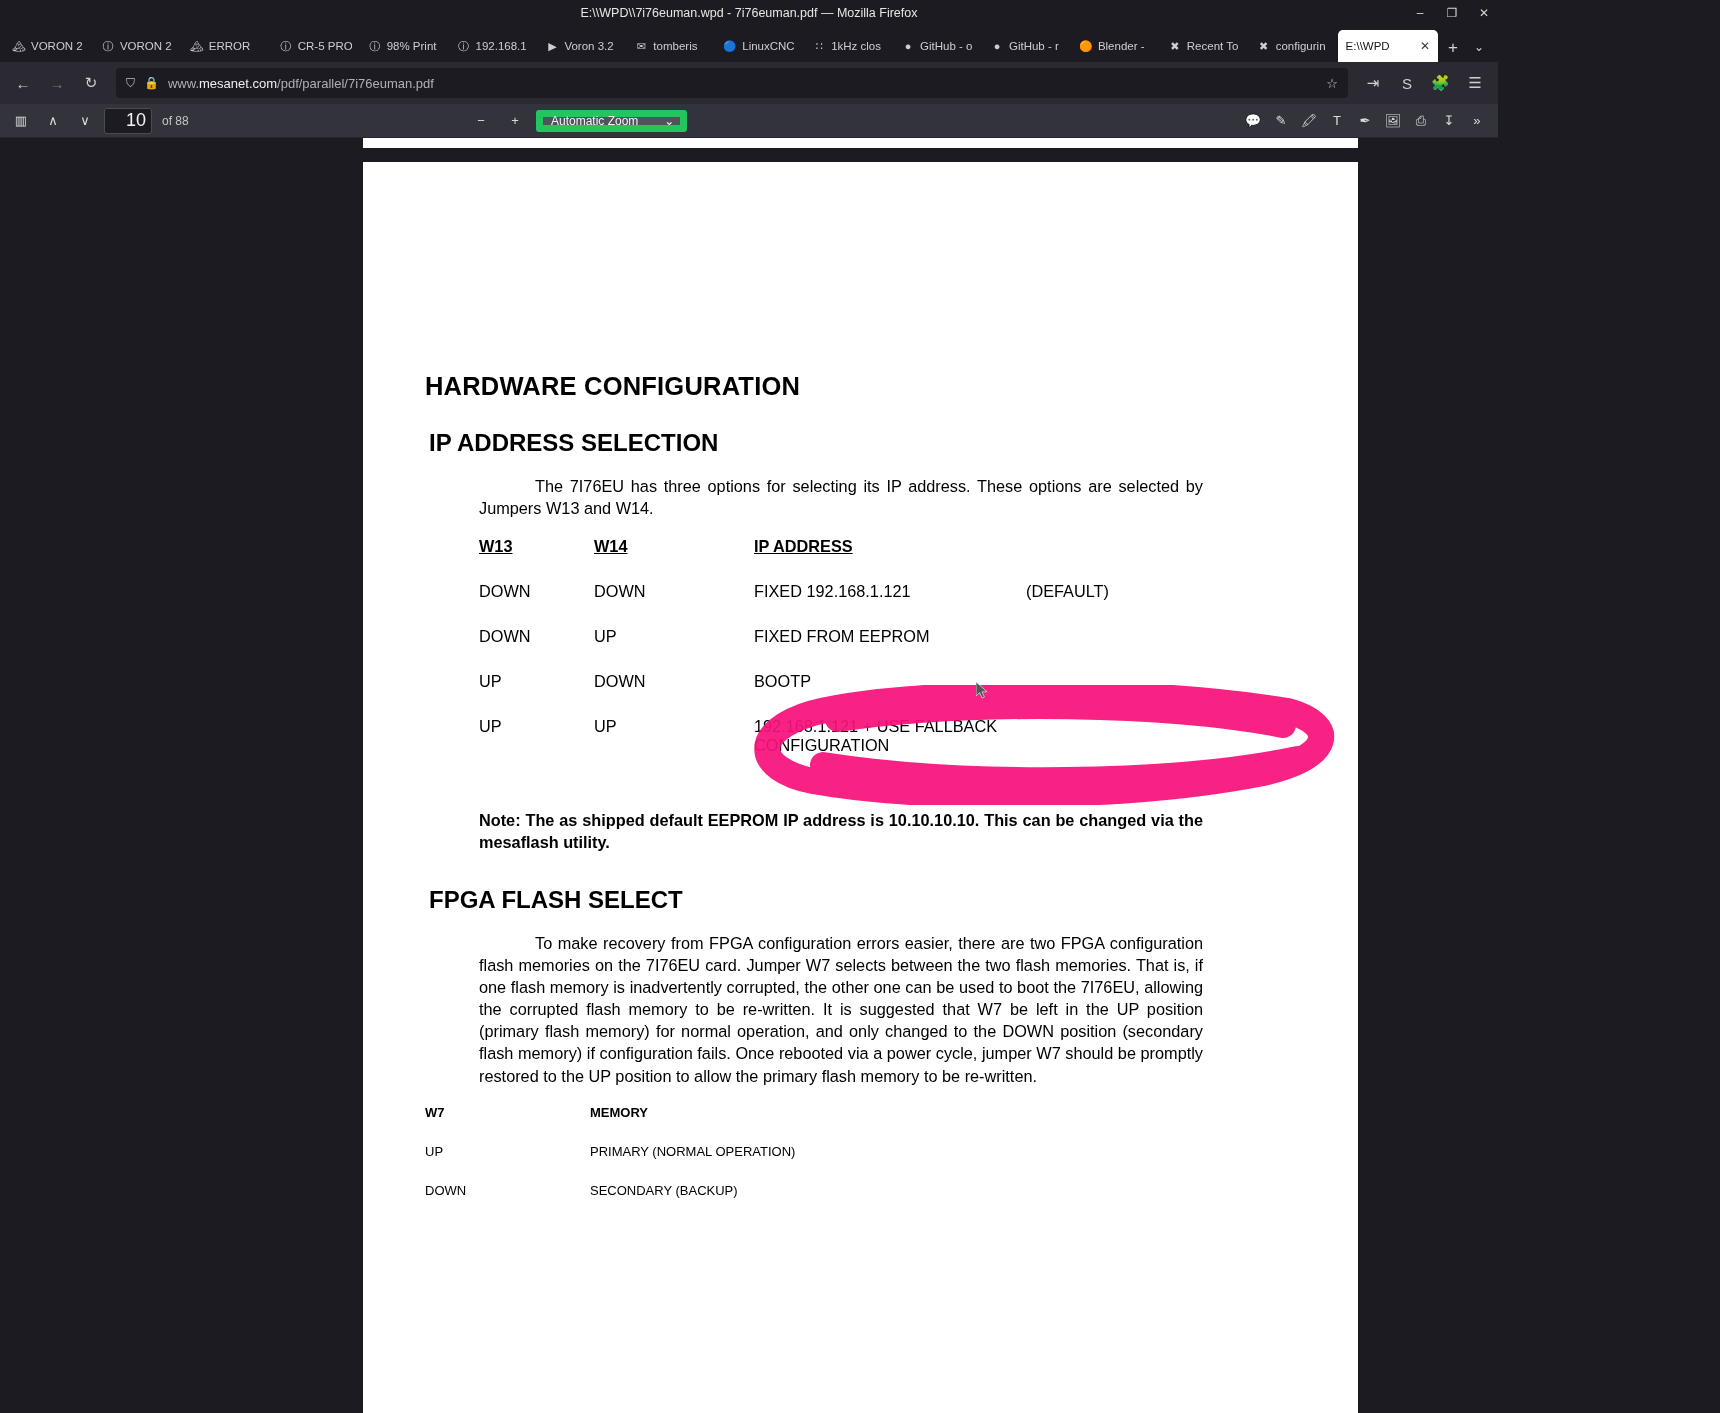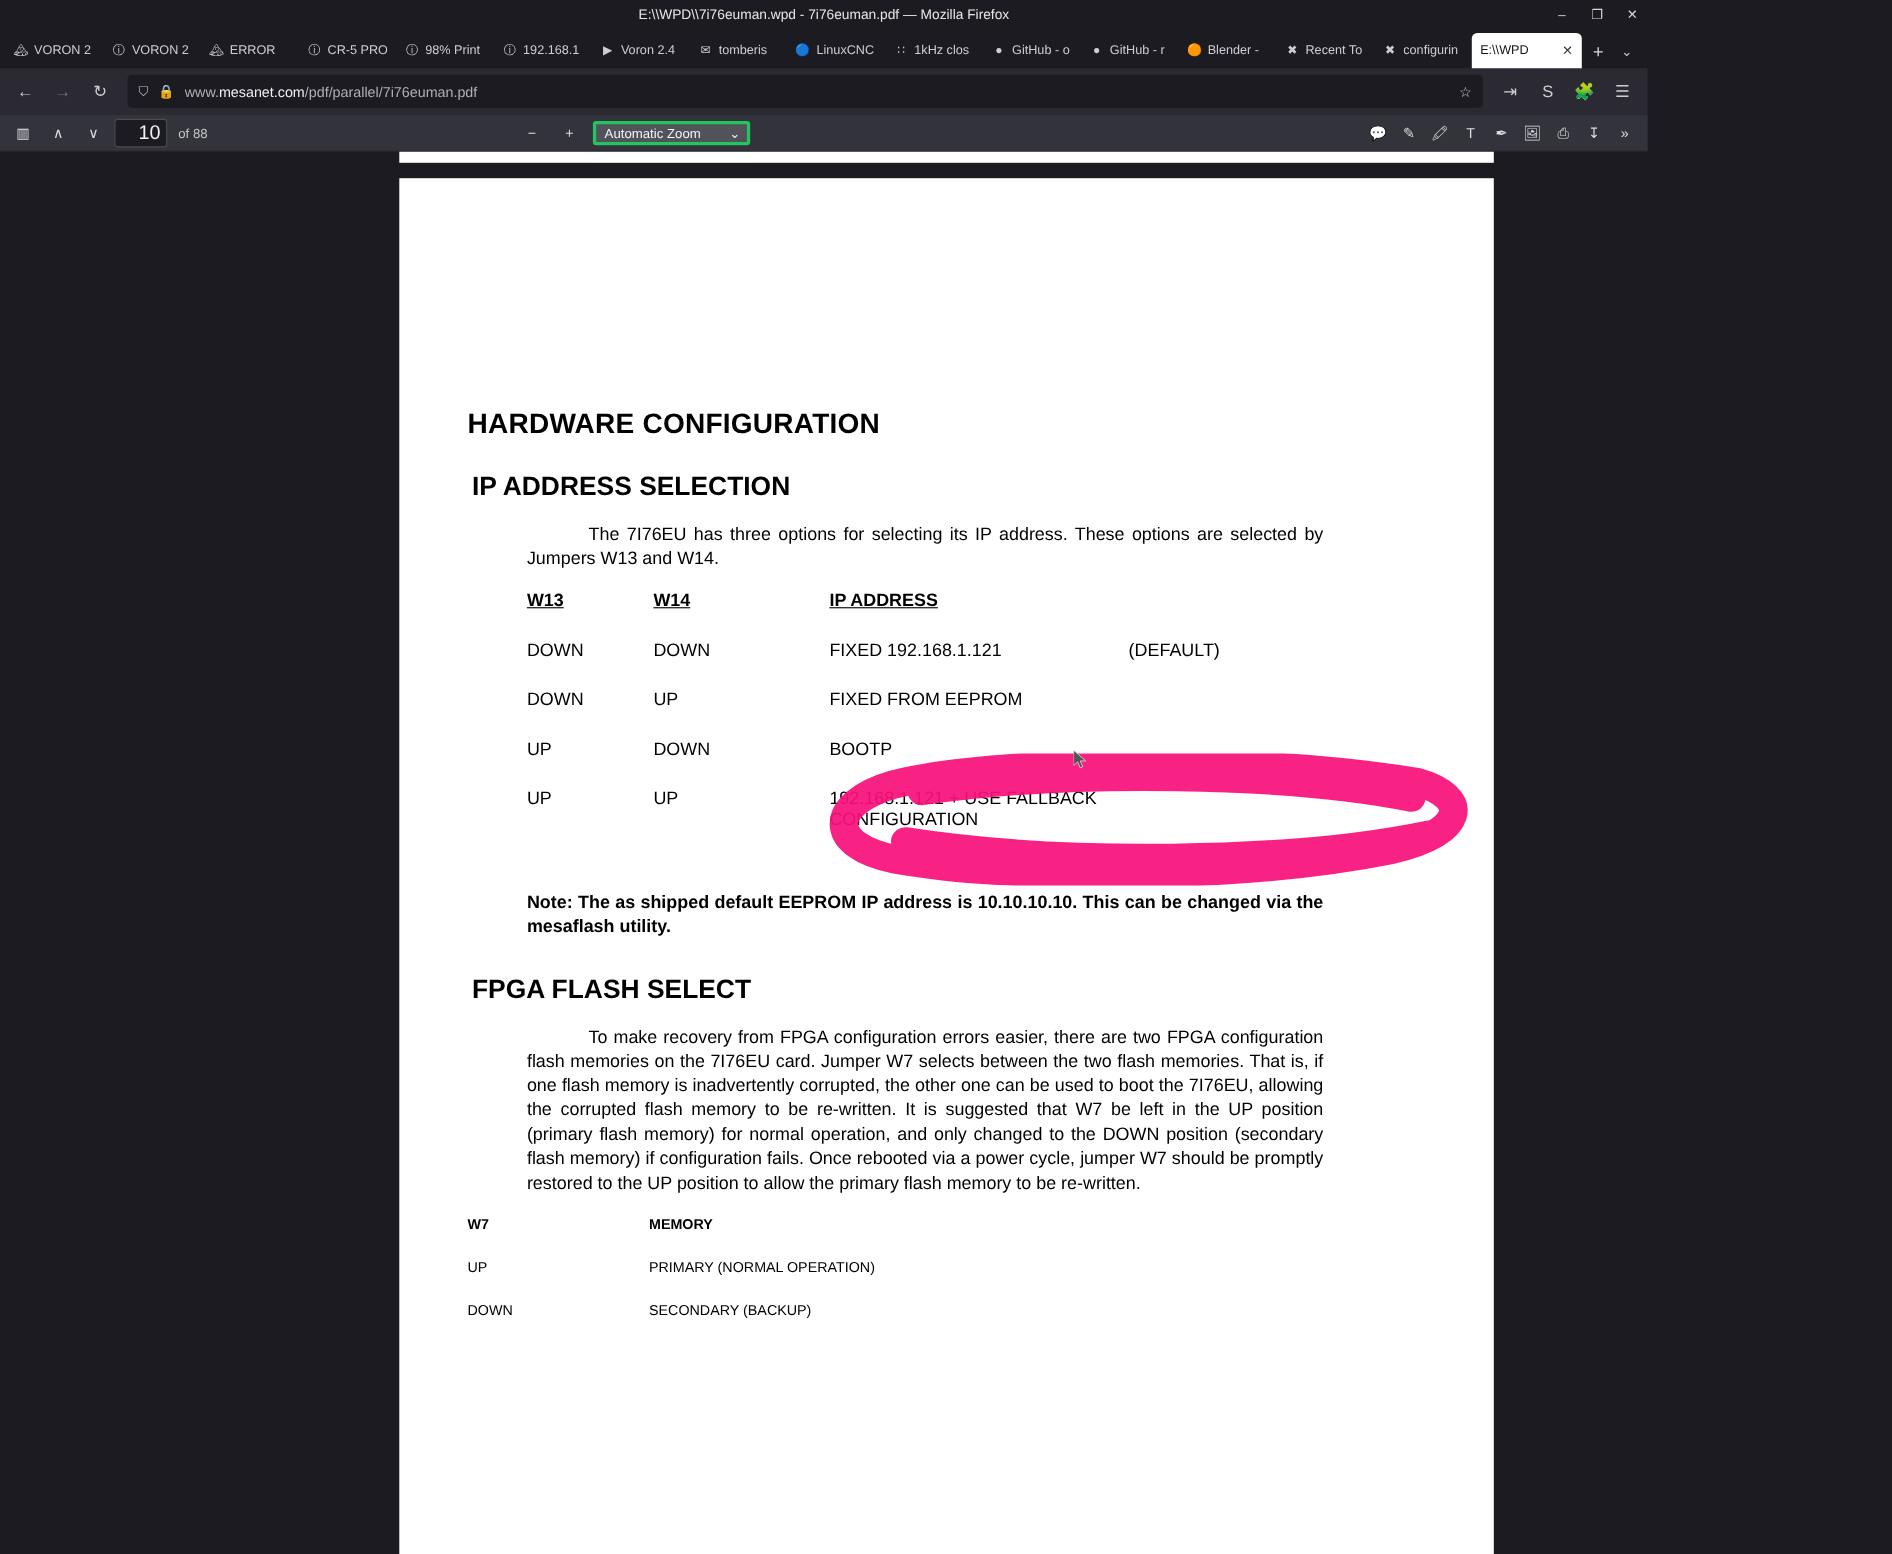--- a/index.html
+++ b/index.html
@@ -177,21 +177,21 @@
     display: flex; align-items: center; justify-content: flex-end;
   }
   .pagecount { color: #c5c4c9; font-size: 12px; margin-left: 4px; }
   .pt-center {
     margin-left: auto; margin-right: auto;
     display: flex; align-items: center; gap: 8px;
   }
   .zoomselect {
     height: 22px;
     background: #52525a;
-    border: 3px solid #22c55e;
+    border: 7px solid #22c55e;
     border-radius: 3px;
     color: #f4f4f5;
     font-size: 12px;
     display: flex; align-items: center;
     padding: 0 6px 0 8px;
     gap: 26px;
     min-width: 118px;
     box-sizing: border-box;
   }
   .pt-right { display: flex; align-items: center; gap: 2px; margin-left: auto; }
@@ -349,21 +349,21 @@
     <div class="tab">
       <span class="favicon">ⓘ</span>
       <span class="label">98% Print</span>
     </div>
     <div class="tab">
       <span class="favicon">ⓘ</span>
       <span class="label">192.168.1</span>
     </div>
     <div class="tab">
       <span class="favicon">▶</span>
-      <span class="label">Voron 2.4</span>
+      <span class="label">Voron 3.2</span>
     </div>
     <div class="tab">
       <span class="favicon">✉</span>
       <span class="label">tomberis</span>
     </div>
     <div class="tab">
       <span class="favicon">🔵</span>
       <span class="label">LinuxCNC</span>
     </div>
     <div class="tab">

